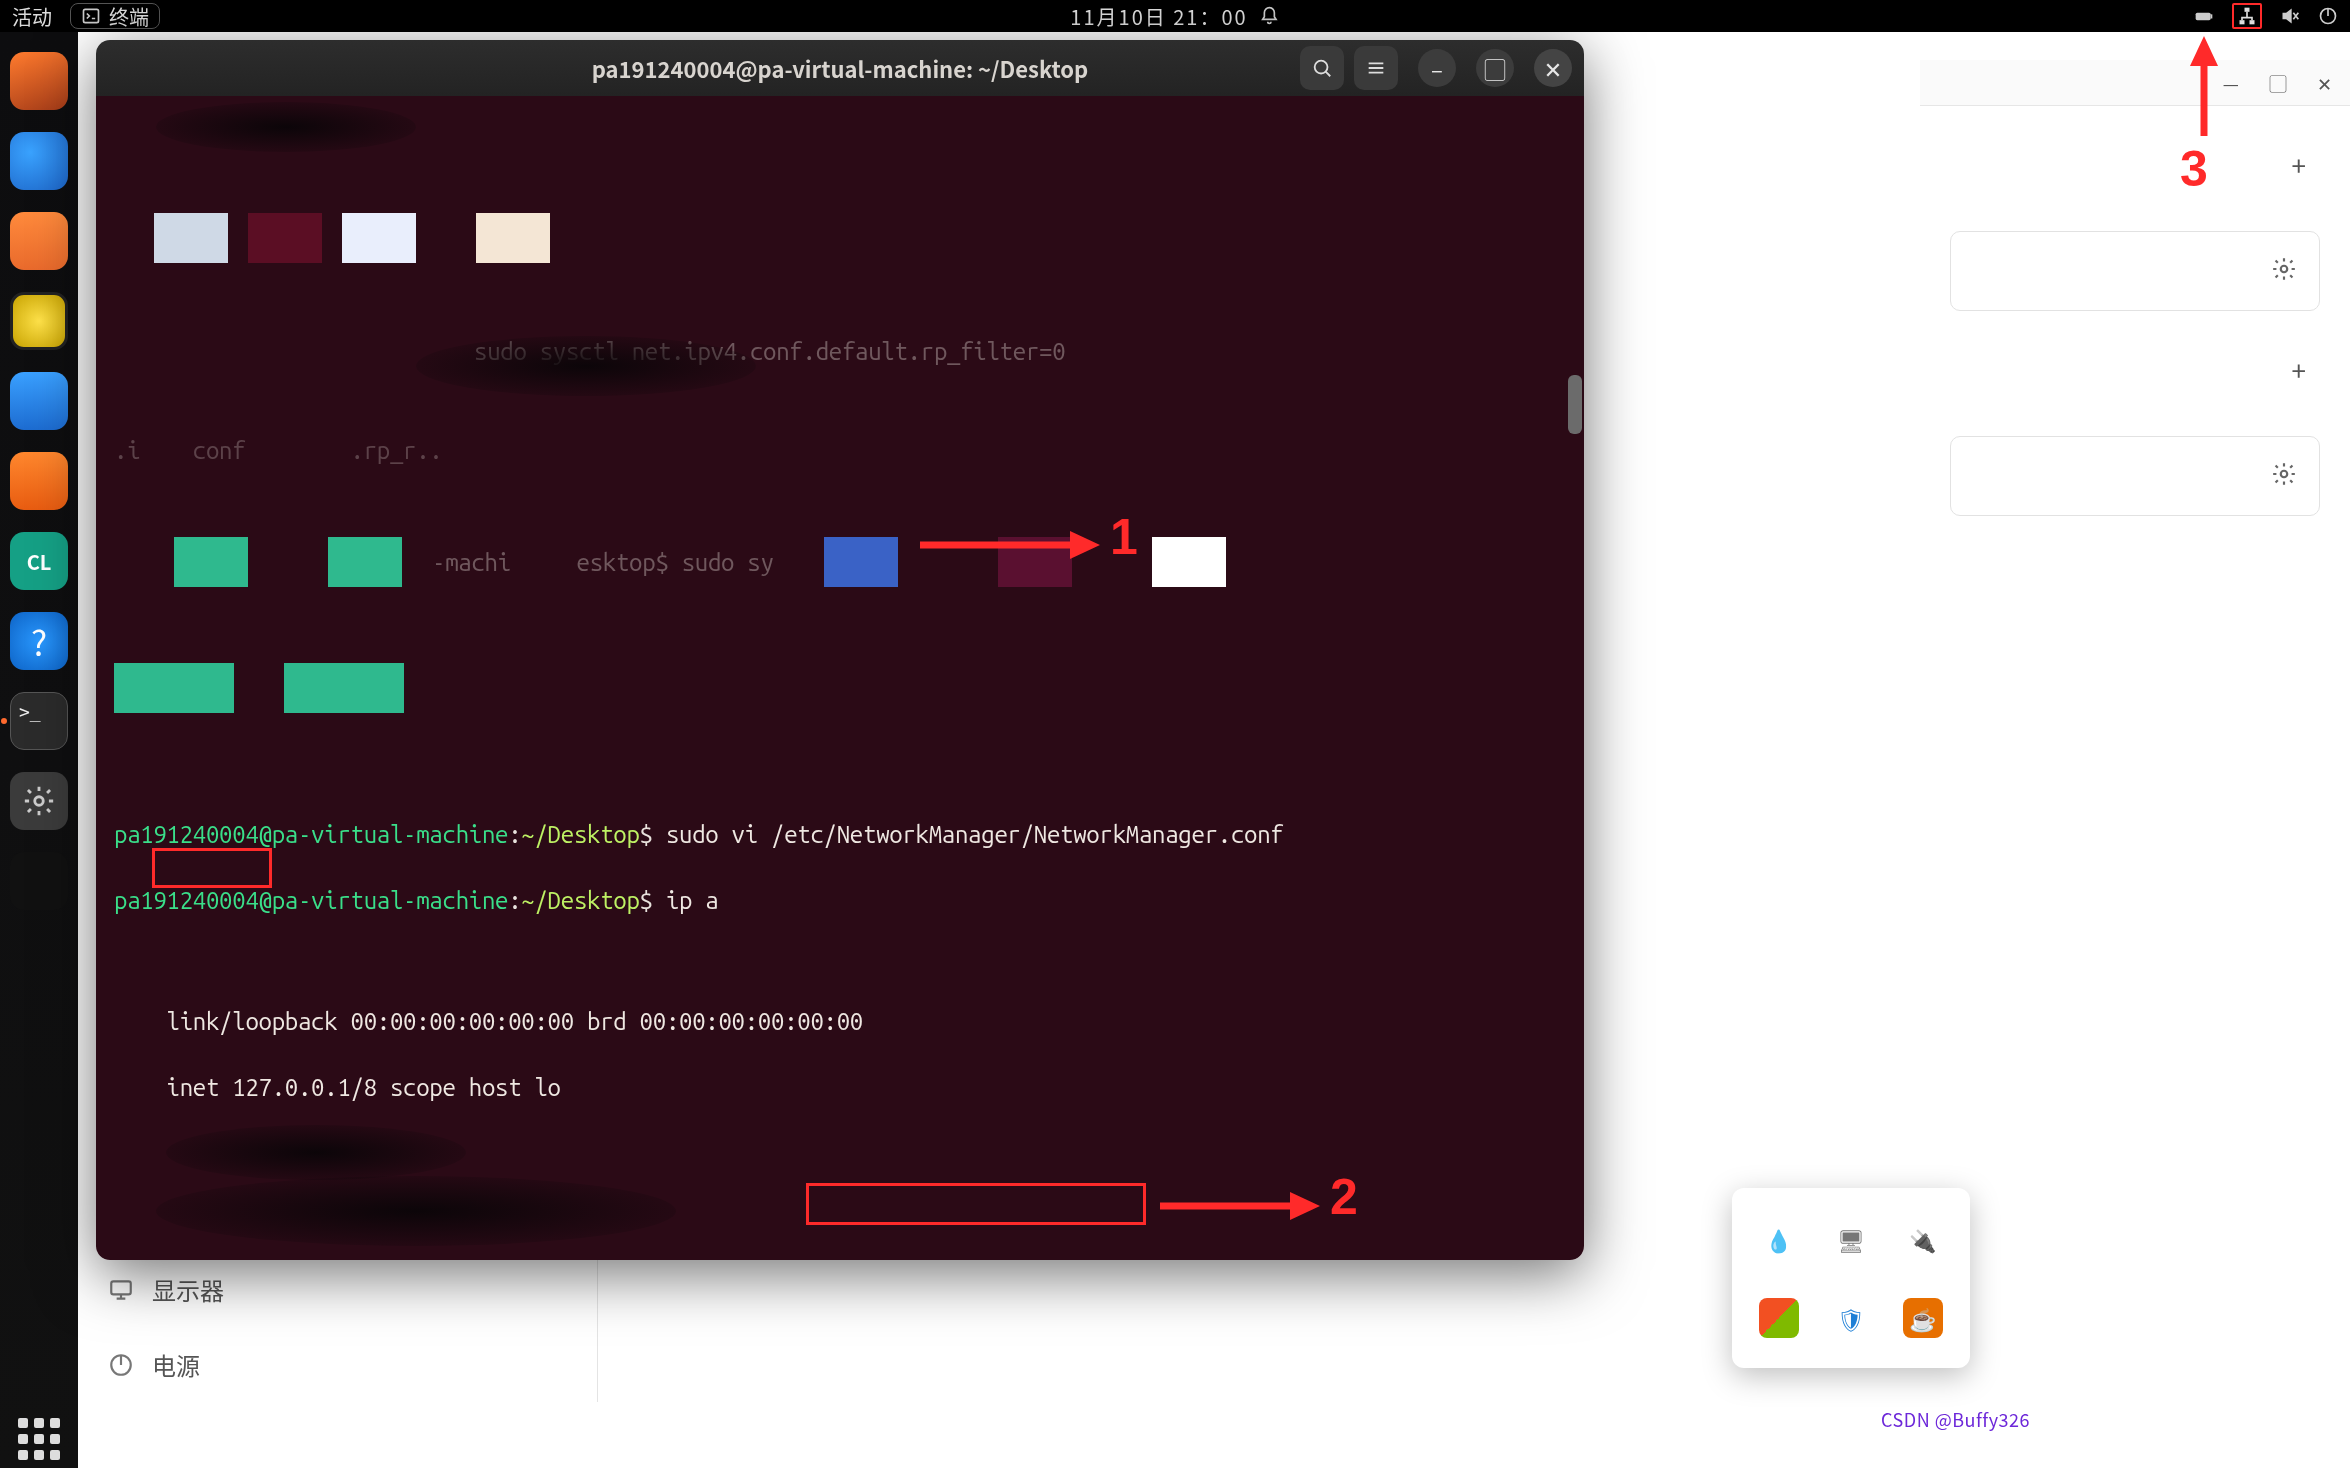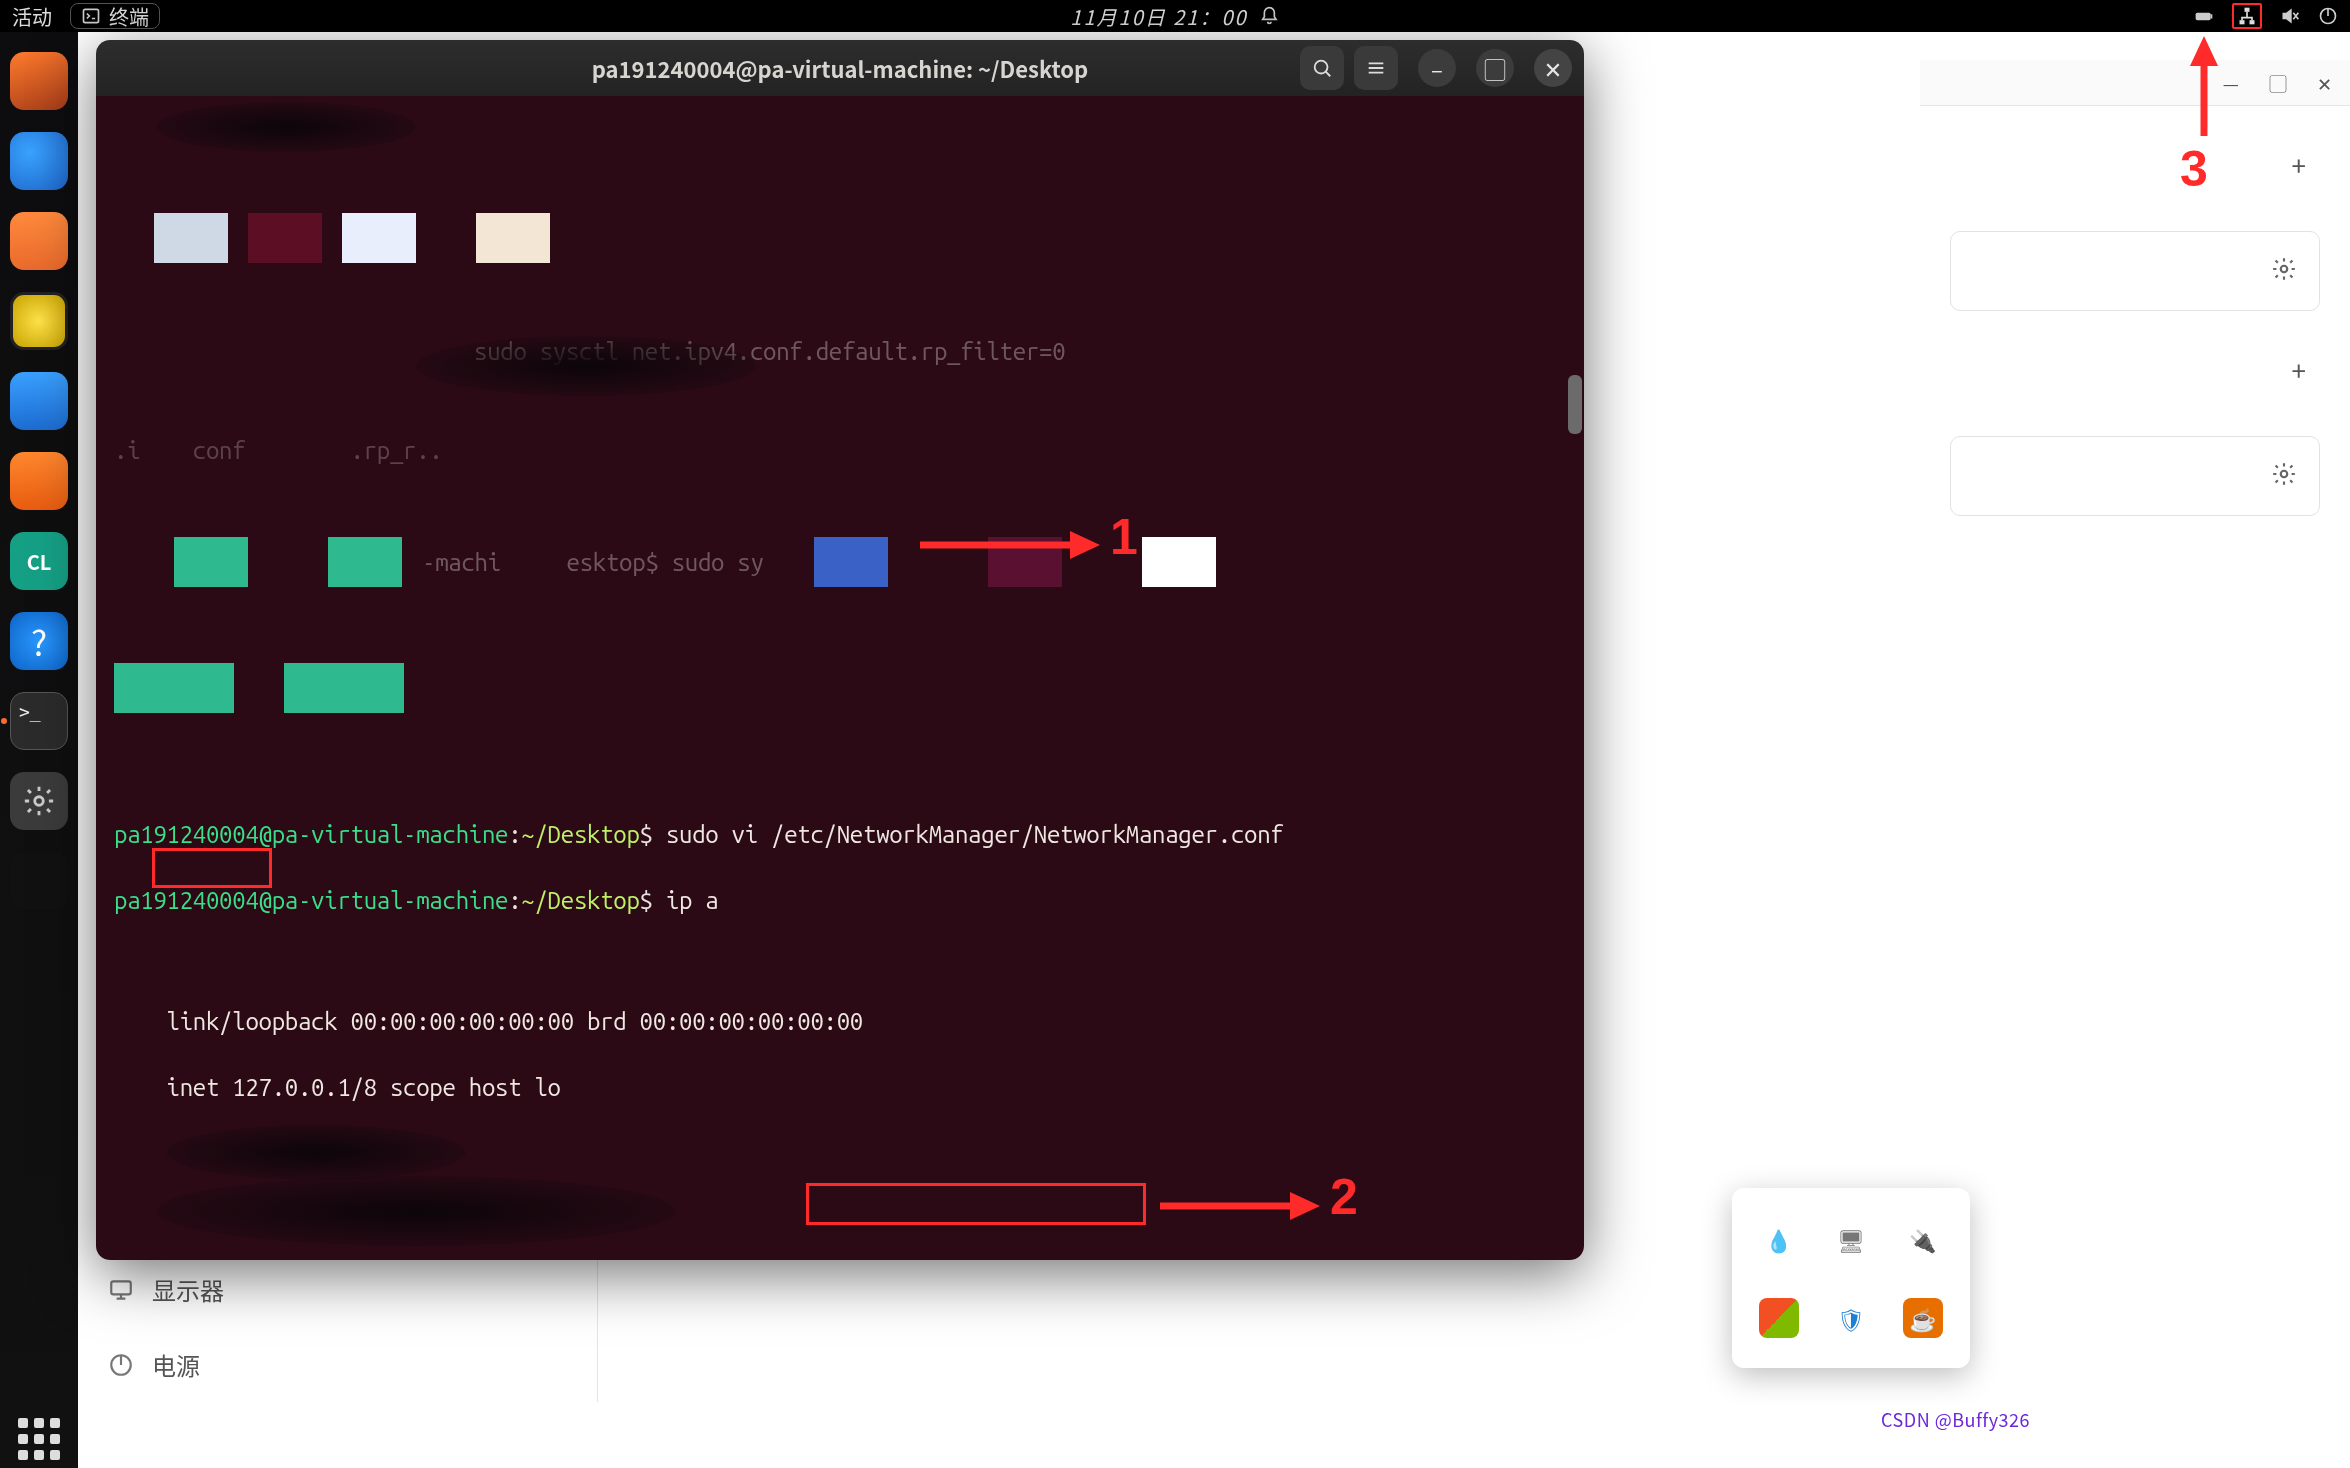--- a/index.html
+++ b/index.html
@@ -1,21 +1,21 @@
 <!DOCTYPE html>
 <html><head>
 <meta charset="utf-8">
 <style>
   * { margin: 0; padding: 0; box-sizing: border-box; }
   html, body { width: 2350px; height: 1468px; font-family: "Noto Sans CJK SC", "WenQuanYi Micro Hei", sans-serif; background: #fff; overflow: hidden; }
 
   
   .topbar { position: absolute; top: 0; left: 0; right: 0; height: 32px; background: #000; color: #ddd; display: flex; align-items: center; font-size: 20px; padding: 0 12px; }
   .topbar .left { display: flex; align-items: center; gap: 18px; }
-  .topbar .center { position: absolute; left: 50%; transform: translateX(-50%); display: flex; align-items: center; gap: 12px; letter-spacing: 2px; font-style: italic; }
+  .topbar .center { position: absolute; left: 50%; transform: translateX(-50%); display: flex; align-items: center; gap: 12px; letter-spacing: 2px; }
   .topbar .right { margin-left: auto; display: flex; align-items: center; gap: 18px; }
   .topbar svg, .topbar .ic { width: 20px; height: 20px; display: block; }
   .app-chip { display: flex; align-items: center; gap: 8px; border: 1px solid #555; border-radius: 8px; padding: 0 10px; height: 26px; }
   .net-box { border: 2.5px solid #ff2a2a; padding: 1px 3px; border-radius: 2px; }
 
   
   .dock { position: absolute; top: 32px; left: 0; bottom: 0; width: 78px; background: linear-gradient(180deg,#0d0d0f,#111); display: flex; flex-direction: column; align-items: center; padding-top: 20px; gap: 22px; }
   .dock .app { width: 58px; height: 58px; border-radius: 14px; display: flex; align-items: center; justify-content: center; position: relative; }
   .app.orange { background: linear-gradient(160deg,#ff7b2e,#a43b18); }
   .app.blue   { background: radial-gradient(circle at 35% 35%,#3aa3ff,#1c64c7); }
@@ -231,21 +231,21 @@
       <div class="sw" style="background:#cfd9e6"></div>
       <div class="sw" style="background:#5b0e24"></div>
       <div class="sw" style="background:#e9eefc"></div>
       <div class="sw" style="background:#f4e6d5;margin-left:40px"></div>
     </div>
     <div class="output" style="opacity:.35;margin-left:360px">sudo sysctl net.ipv4.conf.default.rp_filter=0</div>
     <div class="output" style="opacity:.25">.i    conf        .rp_r..</div>
     <div class="swatches" style="margin-left:60px">
       <div class="sw" style="background:#2fb98e"></div>
       <div class="sw" style="background:#2fb98e;margin-left:60px"></div>
-      <div class="output" style="opacity:.35;">-machi     esktop$ <span>sudo sy</span></div>
+      <div class="output" style="opacity:.35;margin-left:10px">-machi     esktop$ <span>sudo sy</span></div>
       <div class="sw" style="background:#3a62c6;margin-left:30px"></div>
       <div class="sw" style="background:#5a1030;margin-left:80px"></div>
       <div class="sw" style="background:#fff;margin-left:60px"></div>
     </div>
     <div class="swatches" style="margin-left:0">
       <div class="sw" style="background:#2fb98e;width:120px"></div>
       <div class="sw" style="background:#2fb98e;width:120px;margin-left:30px"></div>
     </div>
 
     

